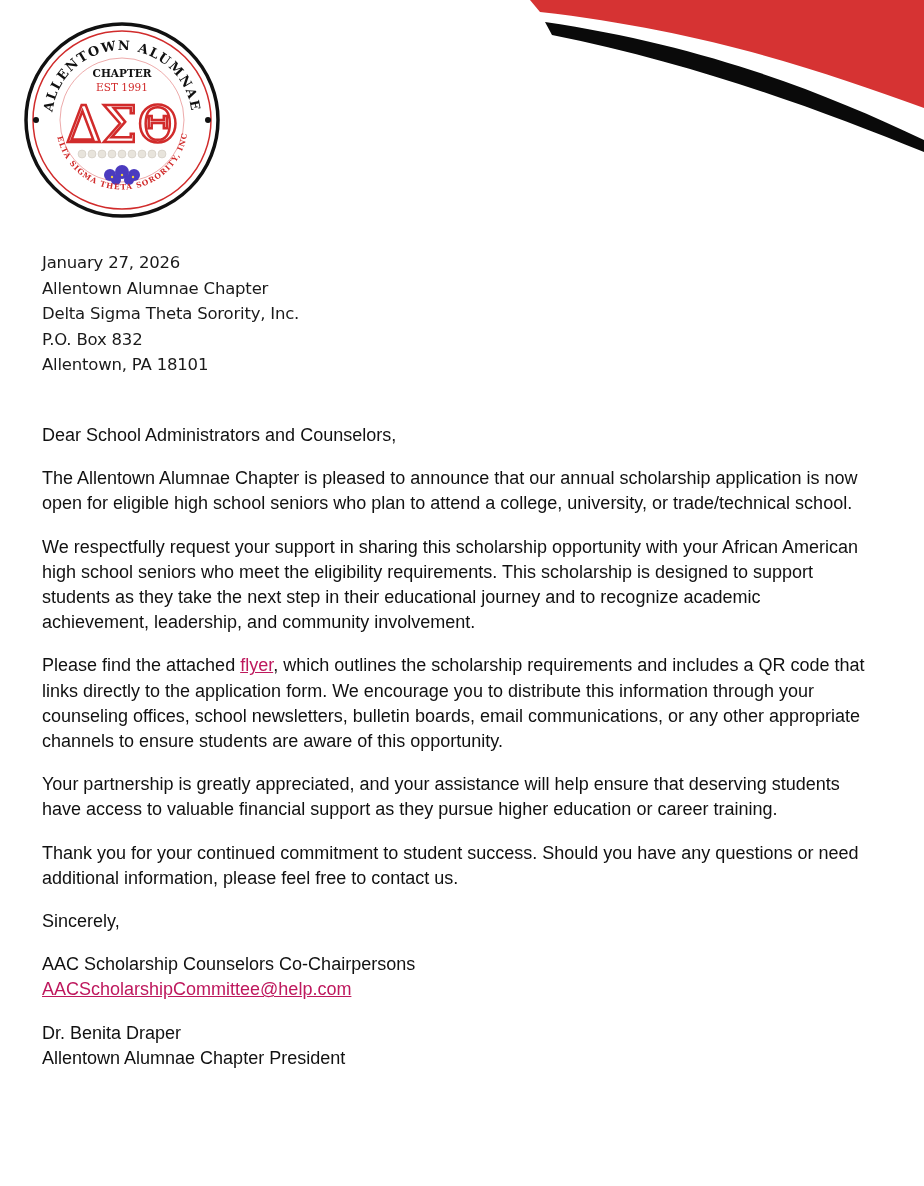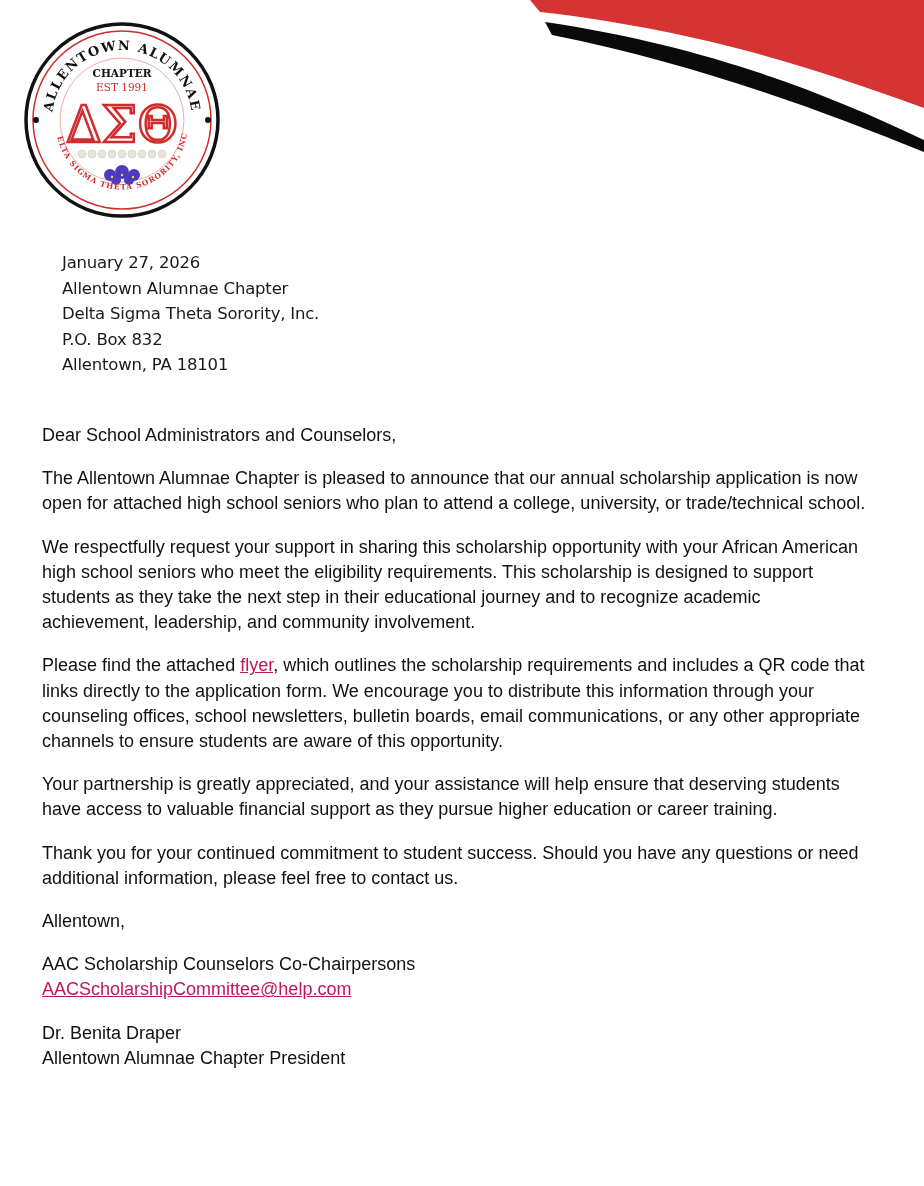--- a/index.html
+++ b/index.html
@@ -3,21 +3,21 @@
   <meta charset="utf-8">
   <style>
     html, body { margin: 0; padding: 0; }
     body {
       width: 924px; height: 1186px; background: #ffffff; position: relative; overflow: hidden;
       font-family: "Liberation Sans", sans-serif; color: #111111;
     }
     .swoosh { position: absolute; left: 0; top: 0; width: 924px; height: 200px; }
     .logo { position: absolute; left: 22px; top: 20px; width: 200px; height: 200px; }
     .address { position: absolute; left: 42px; top: 250px; font-family: "DejaVu Sans", sans-serif; font-size: 16.5px; line-height: 25.5px; color: #1a1a1a; letter-spacing: -0.2px; }
-    .address div { white-space: nowrap; margin-left: 20px; }
+    .address div { white-space: nowrap; }
     .body-text { position: absolute; left: 42px; top: 423px; width: 830px; font-size: 18px; line-height: 25.2px; color: #111; }
     .body-text p { margin: 0 0 18px 0; }
     a.link { color: #be185d; }
     .sig { margin: 0; }
     .sig div { white-space: nowrap; }
   </style>
 </head>
 <body>
 
 <svg class="swoosh" viewBox="0 0 924 200">
@@ -70,26 +70,26 @@
 <div class="address">
   <div>January 27, 2026</div>
   <div>Allentown Alumnae Chapter</div>
   <div>Delta Sigma Theta Sorority, Inc.</div>
   <div>P.O. Box 832</div>
   <div>Allentown, PA 18101</div>
 </div>
 
 <div class="body-text">
   <p>Dear School Administrators and Counselors,</p>
-  <p>The Allentown Alumnae Chapter is pleased to announce that our annual scholarship application is now open for attached high school seniors who plan to attend a college, university, or trade/technical school.</p>
+  <p>The Allentown Alumnae Chapter is pleased to announce that our annual scholarship application is now open for eligible high school seniors who plan to attend a college, university, or trade/technical school.</p>
   <p>We respectfully request your support in sharing this scholarship opportunity with your African American high school seniors who meet the eligibility requirements. This scholarship is designed to support students as they take the next step in their educational journey and to recognize academic achievement, leadership, and community involvement.</p>
   <p><span>Please find the attached </span><a class="link" href="#">flyer</a><span>, which outlines the scholarship requirements and includes a QR code that links directly to the application form. We encourage you to distribute this information through your counseling offices, school newsletters, bulletin boards, email communications, or any other appropriate channels to ensure students are aware of this opportunity.</span></p>
   <p>Your partnership is greatly appreciated, and your assistance will help ensure that deserving students have access to valuable financial support as they pursue higher education or career training.</p>
   <p>Thank you for your continued commitment to student success. Should you have any questions or need additional information, please feel free to contact us.</p>
-  <p>Allentown,</p>
+  <p>Sincerely,</p>
   <div class="sig" style="margin-bottom:18px;">
     <div>AAC Scholarship Counselors Co-Chairpersons</div>
     <div><a class="link" href="#">AACScholarshipCommittee@help.com</a></div>
   </div>
   <div class="sig">
     <div>Dr. Benita Draper</div>
     <div>Allentown Alumnae Chapter President</div>
   </div>
 </div>
 

